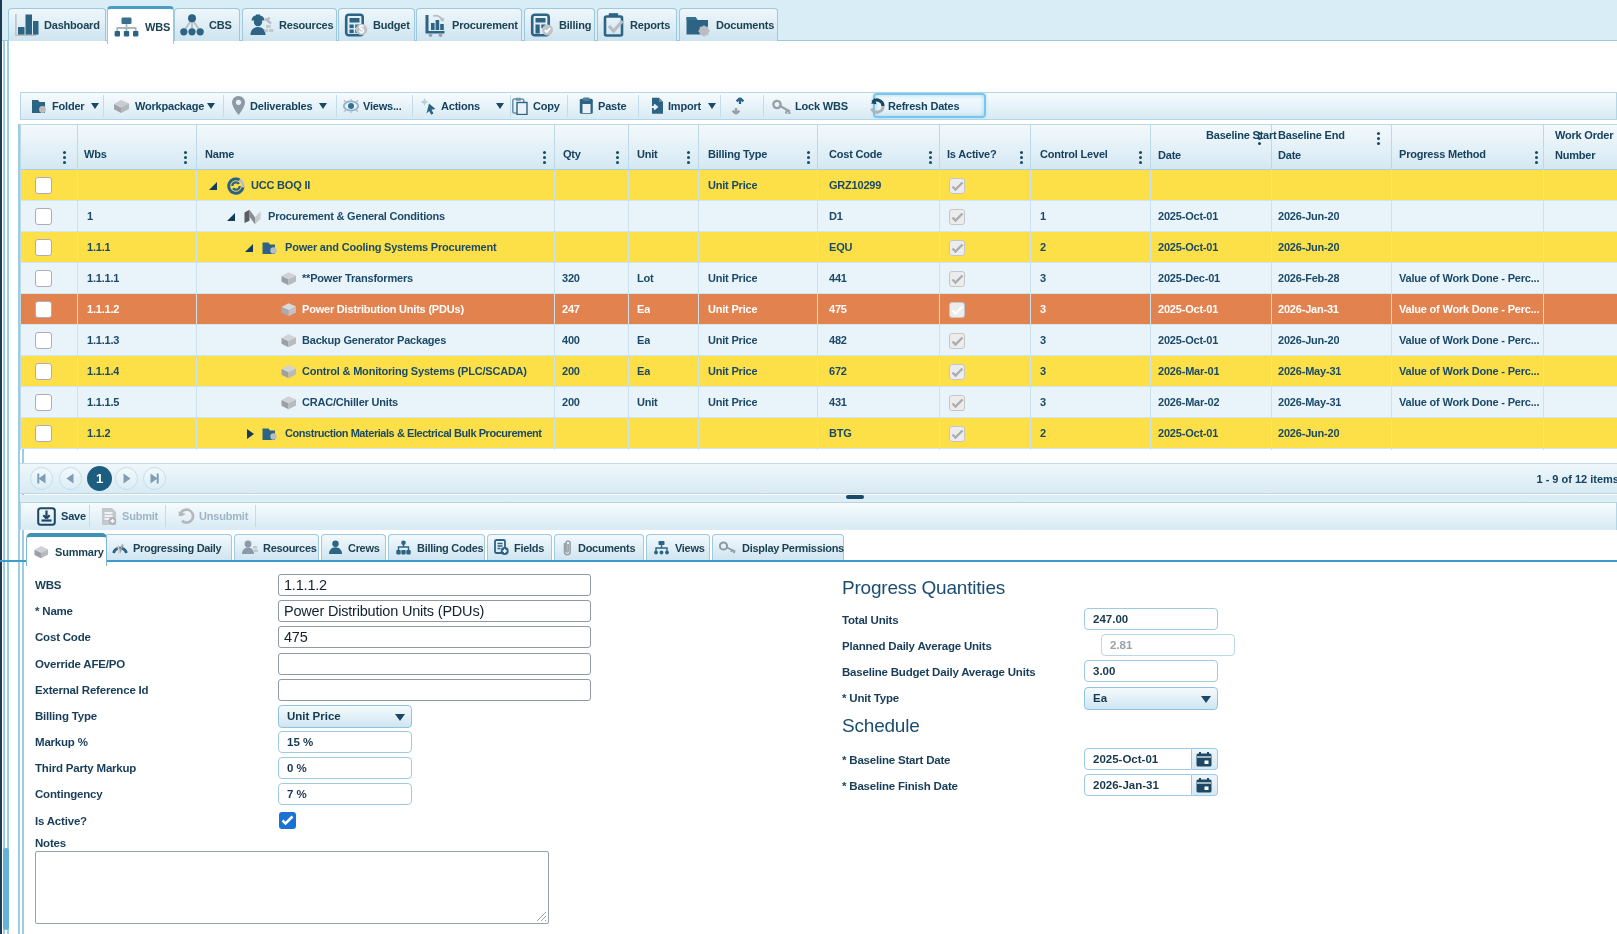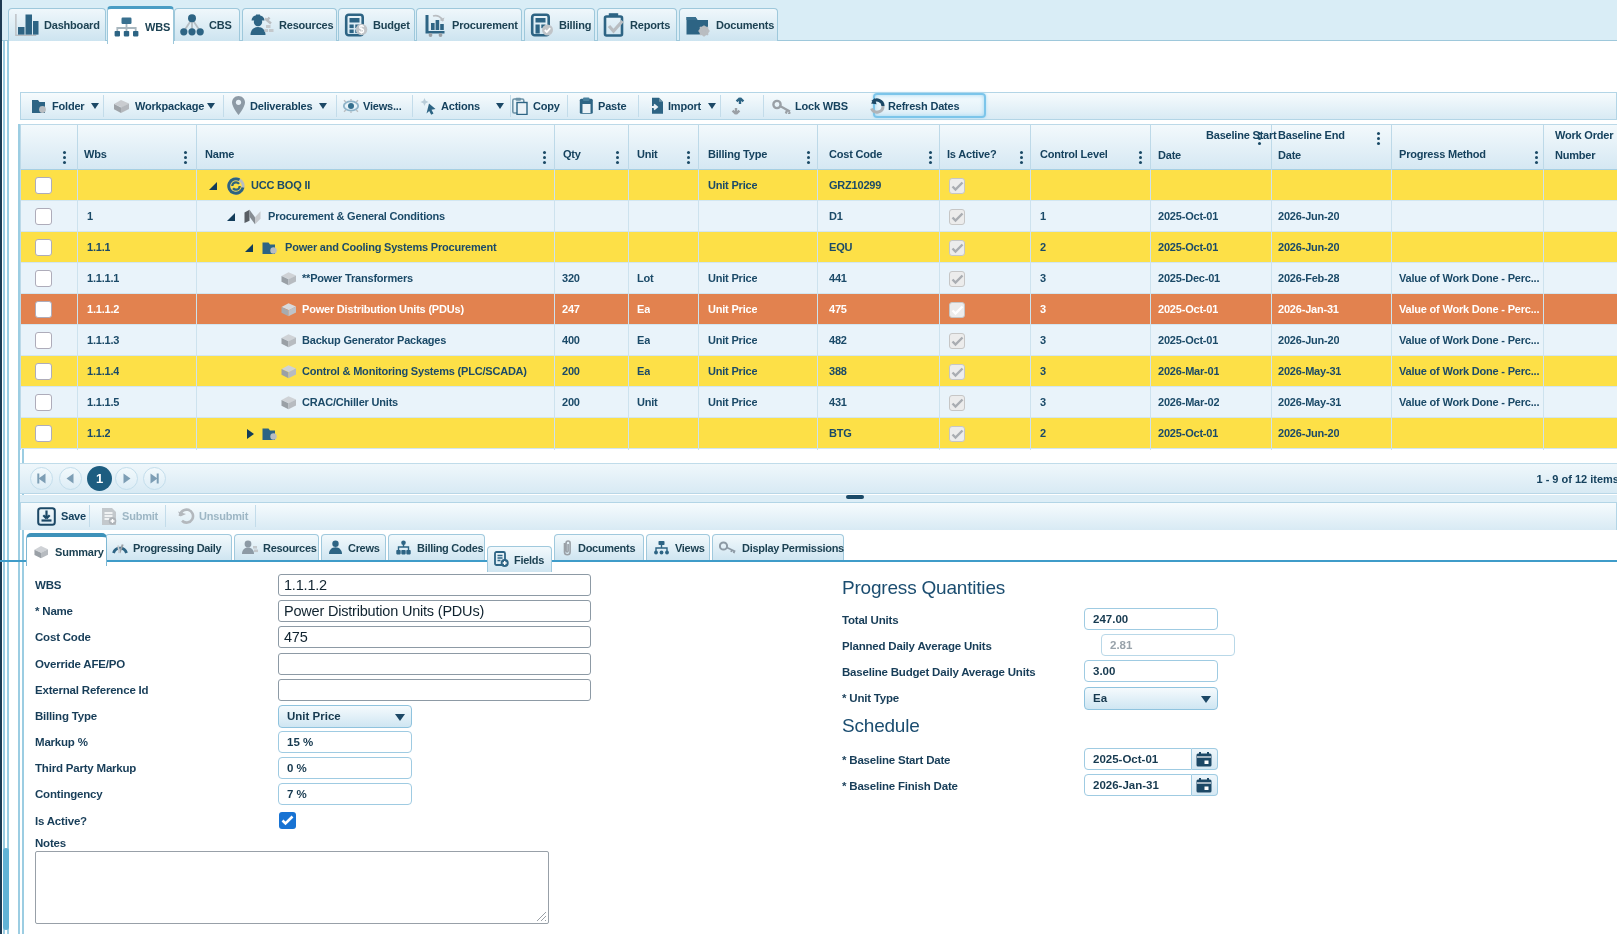--- a/index.html
+++ b/index.html
@@ -452,21 +452,21 @@
 <span class="cell" style="left:66px;">1.1.1.4</span>
 <svg class="ticon pk" style="left:259px;top:8px;" width="17" height="15" viewBox="0 0 17 15">
           <path d="M1.5 5l7-3.8 7.5 3.3-7 3.8z" fill="#cfd2d6"></path>
           <path d="M1.5 5l7 3.3v6l-7-3.6z" fill="#9aa0a6"></path>
           <path d="M16 4.5l-7.5 3.8v6l7.5-3.8z" fill="#b7bbc0"></path>
         </svg>
 <span class="nlab" style="left:281px;">Control &amp; Monitoring Systems (PLC/SCADA)</span>
 <span class="cell" style="left:541px;">200</span>
 <span class="cell" style="left:616px;">Ea</span>
 <span class="cell" style="left:687px;">Unit Price</span>
-<span class="cell" style="left:808px;">388</span>
+<span class="cell" style="left:808px;">672</span>
 <span class="gcb">
           <svg width="13" height="11" viewBox="0 0 13 11">
             <path d="M1.5 5.5l3 3L11.5 1.5" stroke="#a9adb2" stroke-width="2.4" fill="none"></path>
           </svg>
         </span>
 <span class="cell" style="left:1019px;">3</span>
 <span class="cell" style="left:1137px;">2026-Mar-01</span>
 <span class="cell" style="left:1257px;">2026-May-31</span>
 <span class="cell" style="left:1378px;">Value of Work Done - Perc...</span>
 </div>
@@ -494,20 +494,21 @@
 <span class="cell" style="left:1378px;">Value of Work Done - Perc...</span>
 </div>
 <div class="grow" style="top:294px;">
 <span class="cb"></span>
 <span class="cell" style="left:66px;">1.1.2</span>
 <span class="arrowr" style="left:226px;"></span>
 <svg class="ticon" style="left:241px;top:9px;" width="16" height="14" viewBox="0 0 16 14">
           <path d="M0.5 1.5h6l1.5 2H13v9.5H0.5z" fill="#2d6484"></path>
           <circle cx="11.5" cy="9.5" r="3.2" fill="#b9bdc1"></circle>
         </svg>
+<span class="nlab" style="left:264px;letter-spacing:-0.45px;">Construction Materials &amp; Electrical Bulk Procurement</span>
 <span class="cell" style="left:808px;">BTG</span>
 <span class="gcb">
           <svg width="13" height="11" viewBox="0 0 13 11">
             <path d="M1.5 5.5l3 3L11.5 1.5" stroke="#a9adb2" stroke-width="2.4" fill="none"></path>
           </svg>
         </span>
 <span class="cell" style="left:1019px;">2</span>
 <span class="cell" style="left:1137px;">2025-Oct-01</span>
 <span class="cell" style="left:1257px;">2026-Jun-20</span>
 </div>
@@ -594,21 +595,21 @@
           <g fill="none" stroke="#2d6484" stroke-width="1.4">
             <path d="M8.5 4v3M3.5 10V7h10v3"></path>
           </g>
           <circle cx="8.5" cy="2.8" r="2.3" fill="#2d6484"></circle>
           <rect x="1.3" y="10" width="4.4" height="4.4" rx="0.8" fill="#2d6484"></rect>
           <rect x="6.3" y="10" width="4.4" height="4.4" rx="0.8" fill="#2d6484"></rect>
           <rect x="11.3" y="10" width="4.4" height="4.4" rx="0.8" fill="#2d6484"></rect>
         </svg>
 <span>Billing Codes</span>
       </div>
-<div class="btab" style="left:487px;width:65px;margin-top:12px;">
+<div class="btab" style="left:487px;width:65px;">
 <svg width="15" height="17" viewBox="0 0 15 17">
           <rect x="1" y="1" width="10" height="13" rx="1.5" fill="none" stroke="#2d6484" stroke-width="1.8"></rect>
           <path d="M3.5 4.5h5M3.5 7h5M3.5 9.5h3" stroke="#2d6484" stroke-width="1.3"></path>
           <circle cx="10.7" cy="12" r="4" fill="#2d6484"></circle>
           <path d="M10.7 10v4M8.7 12h4" stroke="#fff" stroke-width="1.4"></path>
         </svg>
 <span>Fields</span>
       </div>
 <div class="btab" style="left:554px;width:90px;">
 <svg width="12" height="17" viewBox="0 0 12 17">

